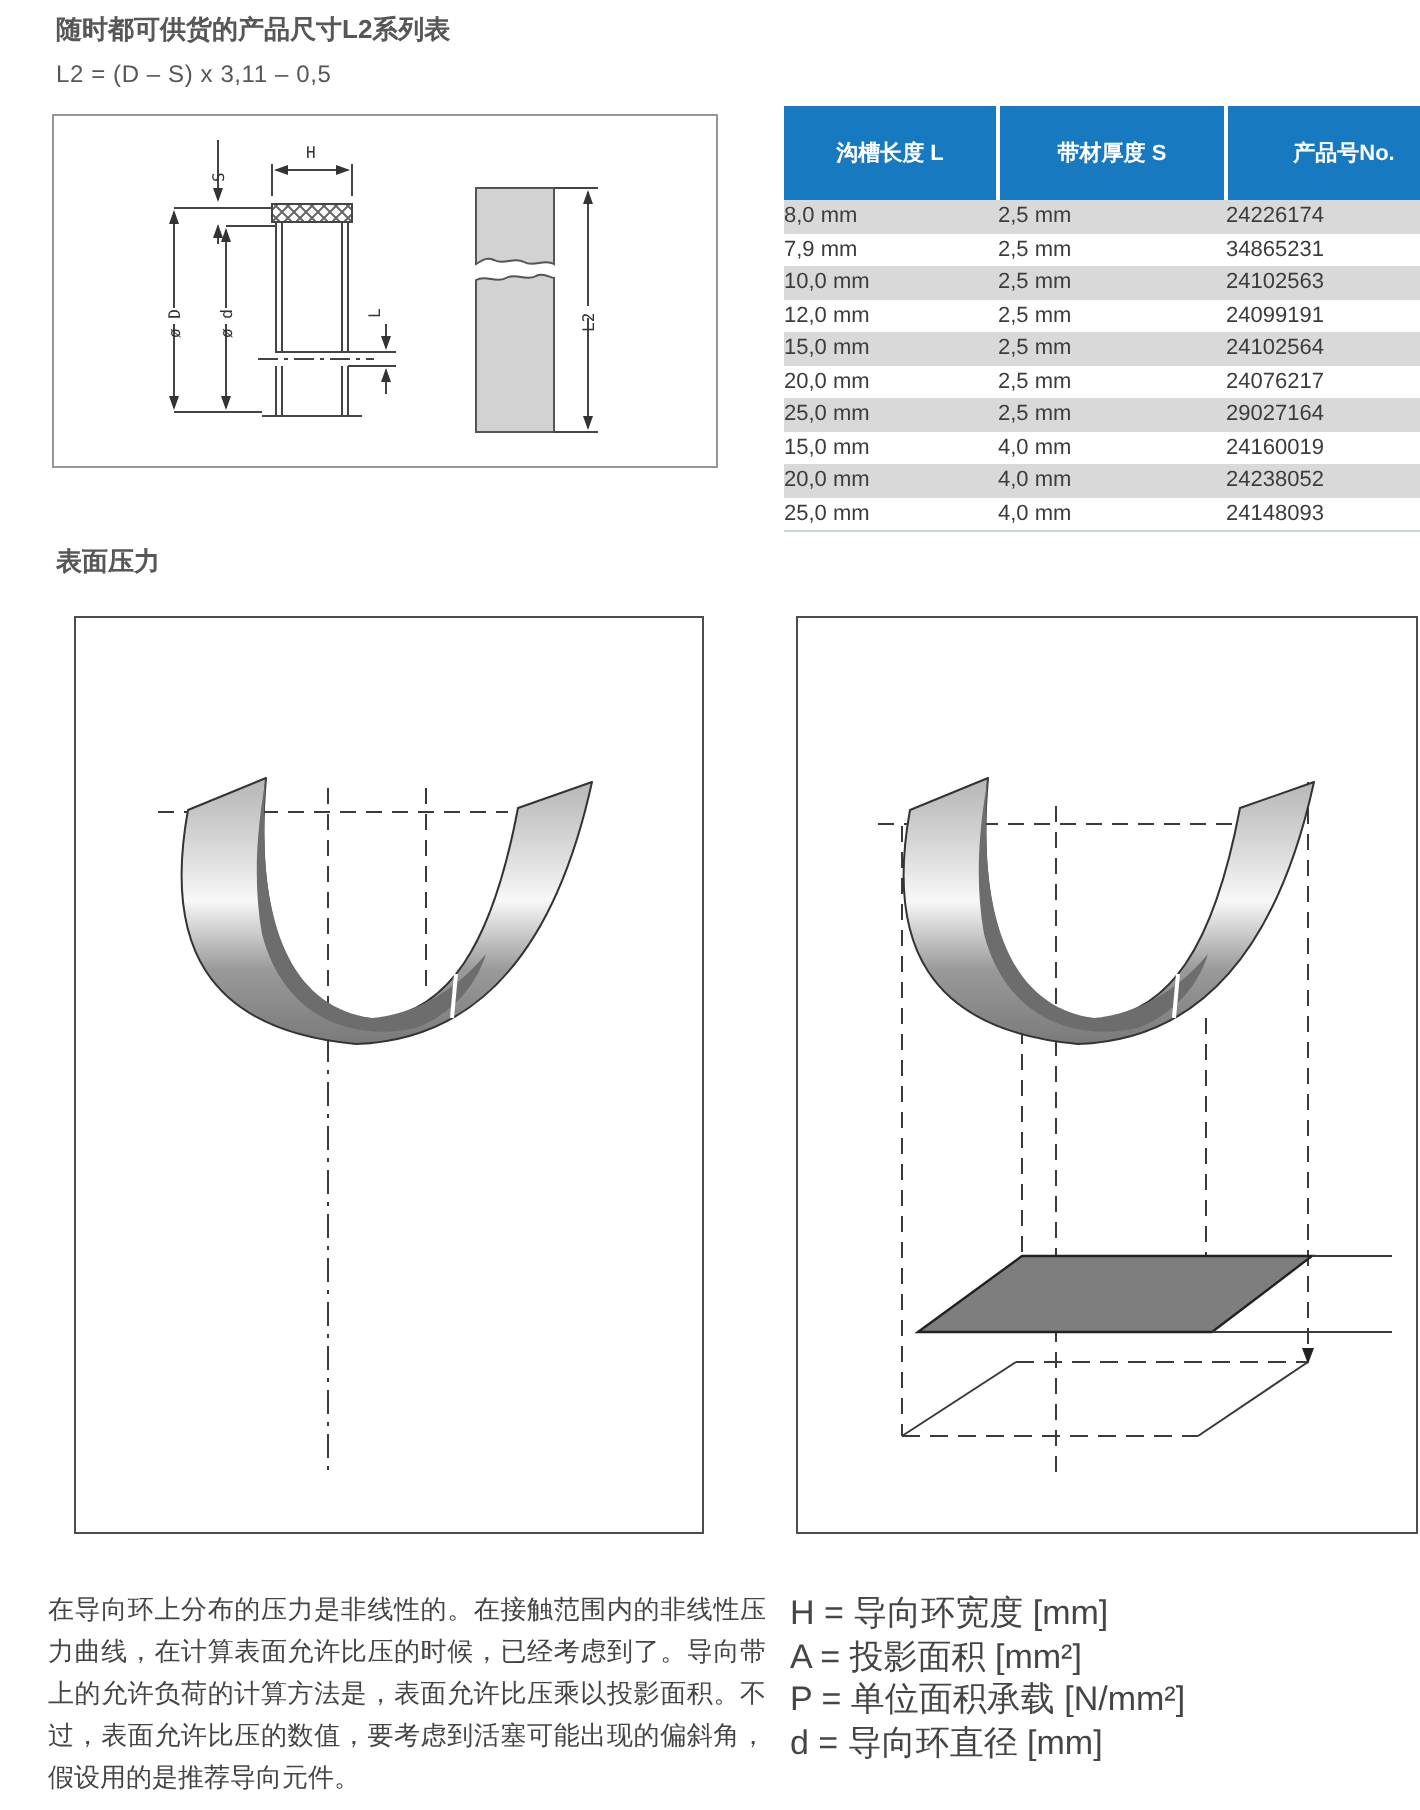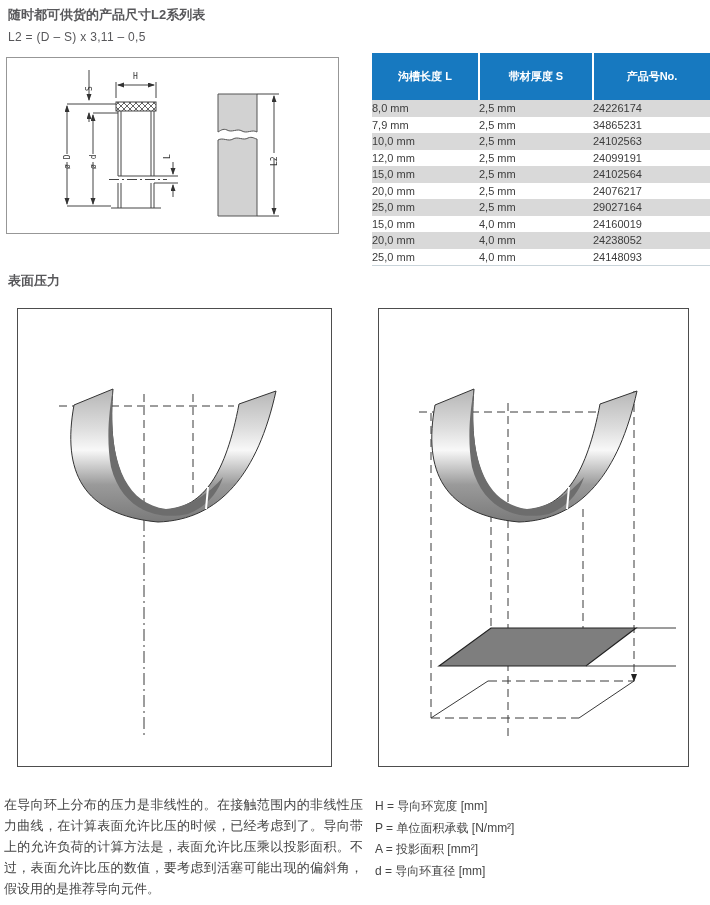--- a/index.html
+++ b/index.html
@@ -2,42 +2,42 @@
 <html style="--table-header-bg: #1779c0; --row-alt-bg: #d9d9d9; --heading-text: #57575a; --body-text: #454545; --plate-gray: #7e7e7e;"><head>
 <meta charset="utf-8">
 <style>
   html,body{margin:0;padding:0;}
   body{
     width:710px;height:905px;position:relative;background:#fff;
     font-family:"Liberation Sans","DejaVu Sans",sans-serif;
     color:var(--body-text,#454545);
     overflow:hidden;
   }
-  .abs{position:absolute;}
+  .abs{position:absolute;margin-left:20px;}
   .h-title{font-size:13px;font-weight:bold;color:var(--heading-text,#57575a);}
   .formula{font-size:12px;color:var(--heading-text,#57575a);letter-spacing:.3px;}
   
   .draw-box1{left:6px;top:57px;width:331px;height:175px;border:1px solid #979797;background:#fff;}
   .pressure-box{top:308px;width:313px;height:457px;border:1.5px solid #4d4d4d;background:#fff;}
   #pbox-left{left:17px;}
   #pbox-right{left:378px;width:309px;}
   svg{display:block;}
   
   .prod-table{left:372px;top:53px;width:338px;border-collapse:collapse;table-layout:fixed;border-bottom:1px solid #c9d4da;}
   .prod-table th{
     background:var(--table-header-bg,#1779c0);color:#fff;font-size:11px;font-weight:bold;
     height:14px;padding:16px 0;text-align:center;border-right:2px solid #fff;
   }
   .prod-table th:last-child{border-right:none;}
   .prod-table td{font-size:11px;color:#3c3c3c;text-align:left;height:14.5px;padding:1px 0;}
   .prod-table tbody tr:nth-child(odd){background:var(--row-alt-bg,#d9d9d9);}
   .prod-table tbody tr:nth-child(even){background:#fff;}
   
   .para{left:4px;top:794px;width:359px;font-size:13px;line-height:21px;text-align:justify;color:#454545;}
-  .legend{left:375px;top:796px;font-size:12px;line-height:21.5px;color:#454545;}
+  .legend{left:375px;top:796px;font-size:17px;line-height:21.5px;color:#454545;}
   .legend div{height:21.5px;}
   
   .ln{stroke:#3a3a3a;stroke-width:1;fill:none;}
   .lnthin{stroke:#444;stroke-width:1;fill:none;}
   .plate{fill:var(--plate-gray,#7e7e7e);stroke:#222;stroke-width:1.2;}
   .grayblk{fill:#d2d2d2;stroke:#555;stroke-width:1;}
   .dimtext{font-size:8px;fill:#333;font-family:"DejaVu Sans Mono","Liberation Mono",monospace;}
 </style>
 </head>
 <body>
@@ -217,16 +217,16 @@
     <path class="ln" d="M52,409 H200" stroke="#777" stroke-dasharray="9 5"></path>
     <path class="ln" d="M52,409 L109,372 M200,409 L255,372" stroke="#222"></path>
     <path d="M252,365 L258,365 L255,373 Z" fill="#222"></path>
   </svg>
 </div>
 
 <div class="abs para">在导向环上分布的压力是非线性的。在接触范围内的非线性压力曲线，在计算表面允许比压的时候，已经考虑到了。导向带上的允许负荷的计算方法是，表面允许比压乘以投影面积。不过，表面允许比压的数值，要考虑到活塞可能出现的偏斜角，假设用的是推荐导向元件。</div>
 
 <div class="abs legend">
   <div>H = 导向环宽度 [mm]</div>
+  <div>A = 投影面积 [mm²]</div>
   <div>P = 单位面积承载 [N/mm²]</div>
-  <div>A = 投影面积 [mm²]</div>
   <div>d = 导向环直径 [mm]</div>
 </div>
 
 </body></html>

